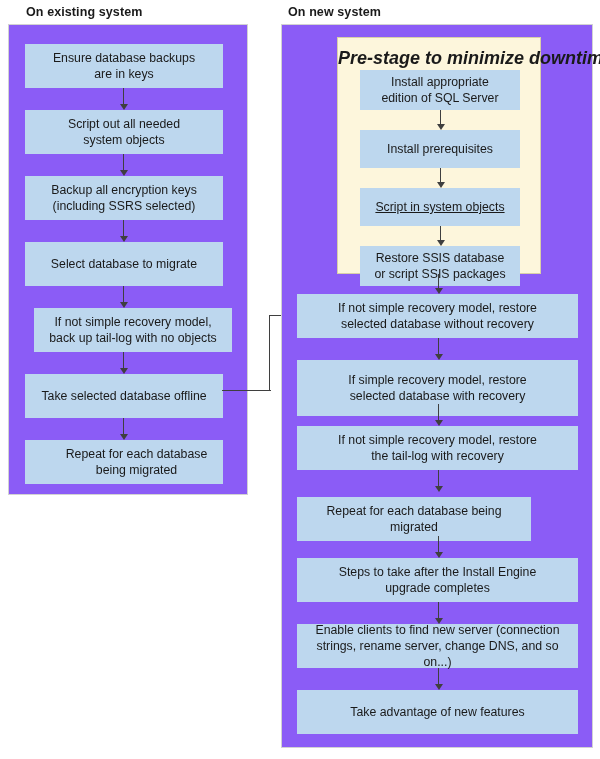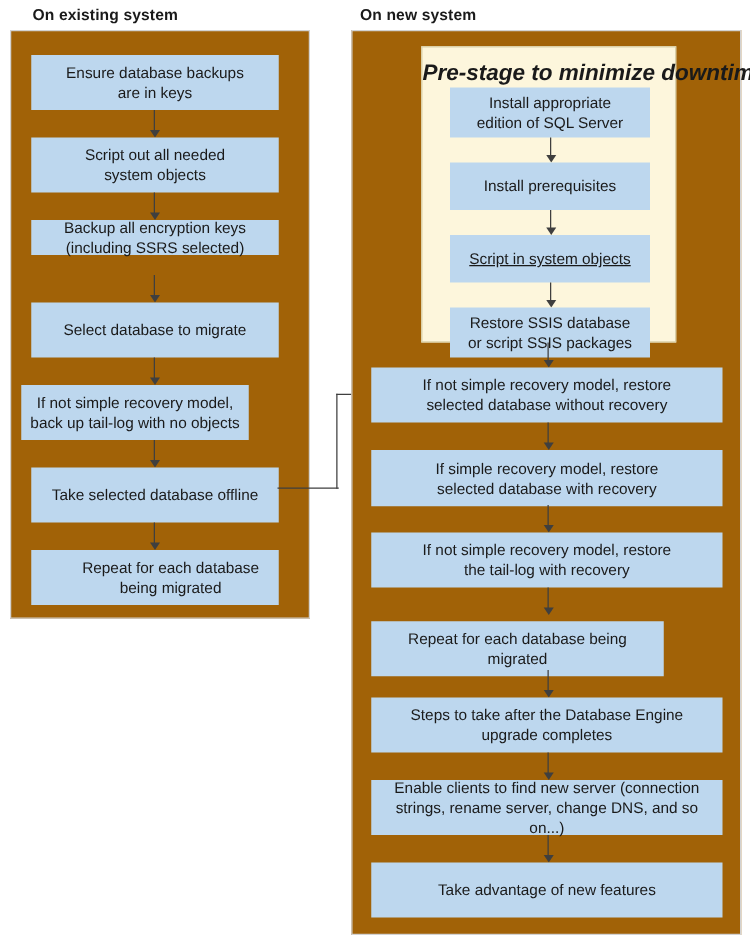--- a/index.html
+++ b/index.html
@@ -20,21 +20,21 @@
     position: absolute;
     font-size: 12.5px;
     font-weight: bold;
     color: #1a1a1a;
     letter-spacing: 0.1px;
     white-space: nowrap;
   }
 
   .panel {
     position: absolute;
-    background: #a16207;
+    background: #8b5cf6;
     border: 1px solid #d2d2d2;
     box-sizing: border-box;
   }
 
   #panel-left  { left: 8px;   top: 24px; width: 240px; height: 471px; }
   #panel-right { left: 281px; top: 24px; width: 312px; height: 724px; }
 
   .prestage {
     position: absolute;
     left: 55px;
@@ -135,42 +135,42 @@
     <span>
       <span>Script out all needed</span>
       <span>system objects</span>
     </span>
   </div>
   <div class="arrow-v" style="left:110px; top:129px; height:22px;">
     <div class="stem"></div>
       <div class="head"></div>
   </div>
 
-  <div class="node" style="left:16px; top:151px; width:198px; height:28px;">
+  <div class="node" style="left:16px; top:151px; width:198px; height:44px;">
     <span>
       <span>Backup all encryption keys</span>
       <span>(including SSRS selected)</span>
     </span>
   </div>
   <div class="arrow-v" style="left:110px; top:195px; height:22px;">
     <div class="stem"></div>
       <div class="head"></div>
   </div>
 
   <div class="node" style="left:16px; top:217px; width:198px; height:44px;">
     <span>
       <span>Select database to migrate</span>
     </span>
   </div>
   <div class="arrow-v" style="left:110px; top:261px; height:22px;">
     <div class="stem"></div>
       <div class="head"></div>
   </div>
 
-  <div class="node" style="left:8px; top:283px; width:182px; height:44px;">
+  <div class="node" style="left:25px; top:283px; width:198px; height:44px;">
     <span>
       <span>If not simple recovery model,</span>
       <span>back up tail-log with no objects</span>
     </span>
   </div>
   <div class="arrow-v" style="left:110px; top:327px; height:22px;">
     <div class="stem"></div>
       <div class="head"></div>
   </div>
 
@@ -252,21 +252,21 @@
     <span>
       <span>If not simple recovery model, restore</span>
       <span>selected database without recovery</span>
     </span>
   </div>
   <div class="arrow-v" style="left:152px; top:313px; height:22px;">
     <div class="stem"></div>
       <div class="head"></div>
   </div>
 
-  <div class="node" style="left:15px; top:335px; width:281px; height:45px;">
+  <div class="node" style="left:15px; top:335px; width:281px; height:56px;">
     <span>
       <span>If simple recovery model, restore</span>
       <span>selected database with recovery</span>
     </span>
   </div>
   <div class="arrow-v" style="left:152px; top:379px; height:22px;">
     <div class="stem"></div>
       <div class="head"></div>
   </div>
 
@@ -286,21 +286,21 @@
       <span>Repeat for each database being migrated</span>
     </span>
   </div>
   <div class="arrow-v" style="left:152px; top:511px; height:22px;">
     <div class="stem"></div>
       <div class="head"></div>
   </div>
 
   <div class="node" style="left:15px; top:533px; width:281px; height:44px;">
     <span>
-      <span>Steps to take after the Database Engine</span>
+      <span>Steps to take after the Install Engine</span>
       <span>upgrade completes</span>
     </span>
   </div>
   <div class="arrow-v" style="left:152px; top:577px; height:22px;">
     <div class="stem"></div>
       <div class="head"></div>
   </div>
 
   <div class="node" style="left:15px; top:599px; width:281px; height:44px;">
     <span>

